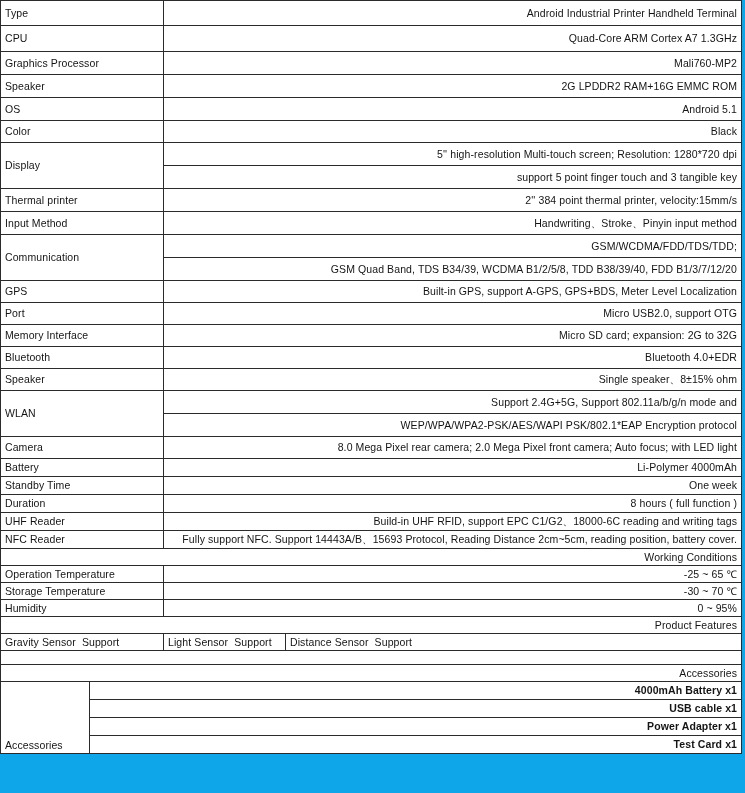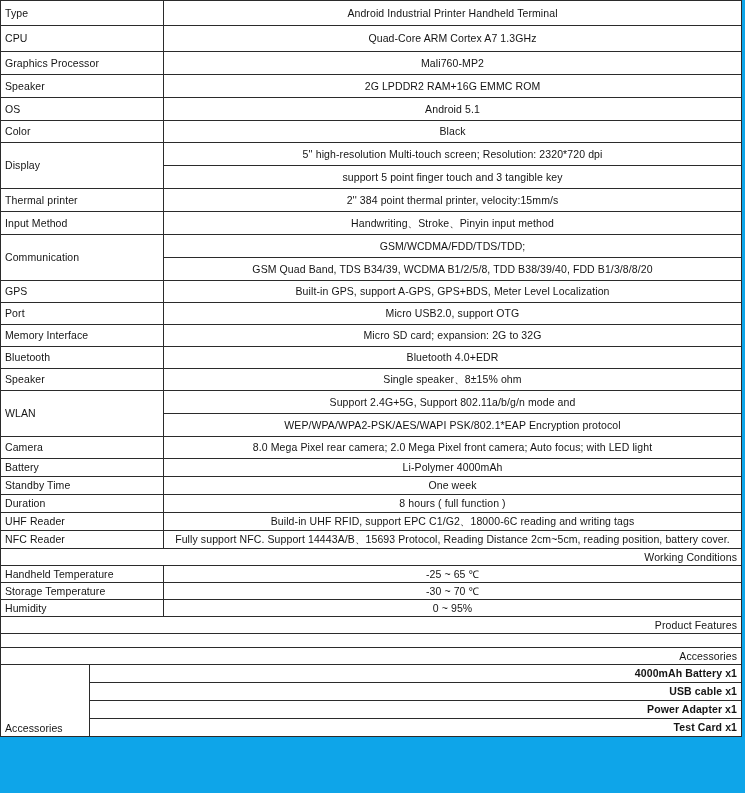--- a/index.html
+++ b/index.html
@@ -45,21 +45,21 @@
   col.c-value { width: 578px; }
 
   col.s-a { width: 163px; }
   col.s-b { width: 122px; }
   col.s-c { width: 456px; }
 
   col.a-label { width: 89px; }
   col.a-value { width: 652px; }
 
   td.label { text-align: left; }
-  td.value { text-align: center; }
+  td.value { text-align: right; }
   td.center { text-align: right; font-weight: bold; }
 
   .r-tall   { height: 25px; }
   .r-xtall  { height: 26px; }
   .r-med    { height: 23px; }
   .r-std    { height: 22px; }
   .r-short  { height: 18px; }
   .r-tiny   { height: 17px; }
   .r-gap    { height: 14px; }
 
@@ -109,42 +109,42 @@
         <td class="value">Android 5.1</td>
       </tr>
 
       <tr class="r-std">
         <td class="label">Color</td>
         <td class="value">Black</td>
       </tr>
 
       <tr class="r-med">
         <td class="label" rowspan="2">Display</td>
-        <td class="value">5'' high-resolution Multi-touch screen; Resolution: 2320*720 dpi</td>
+        <td class="value">5'' high-resolution Multi-touch screen; Resolution: 1280*720 dpi</td>
       </tr>
       <tr class="r-med">
         <td class="value">support 5 point finger touch and 3 tangible key</td>
       </tr>
 
       <tr class="r-med">
         <td class="label">Thermal printer</td>
         <td class="value">2'' 384 point thermal printer, velocity:15mm/s</td>
       </tr>
 
       <tr class="r-med">
         <td class="label">Input Method</td>
         <td class="value">Handwriting、Stroke、Pinyin input method</td>
       </tr>
 
       <tr class="r-med">
         <td class="label" rowspan="2">Communication</td>
         <td class="value">GSM/WCDMA/FDD/TDS/TDD;</td>
       </tr>
       <tr class="r-med">
-        <td class="value">GSM Quad Band, TDS B34/39, WCDMA B1/2/5/8, TDD B38/39/40, FDD B1/3/8/8/20</td>
+        <td class="value">GSM Quad Band, TDS B34/39, WCDMA B1/2/5/8, TDD B38/39/40, FDD B1/3/7/12/20</td>
       </tr>
 
       <tr class="r-std">
         <td class="label">GPS</td>
         <td class="value">Built-in GPS, support A-GPS, GPS+BDS, Meter Level Localization</td>
       </tr>
 
       <tr class="r-std">
         <td class="label">Port</td>
         <td class="value">Micro USB2.0, support OTG</td>
@@ -201,21 +201,21 @@
       <tr class="r-short">
         <td class="label">NFC Reader</td>
         <td class="value">Fully support NFC. Support 14443A/B、15693 Protocol, Reading Distance 2cm~5cm, reading position, battery cover.</td>
       </tr>
 
       <tr class="r-tiny">
         <td class="fullspan" colspan="2">Working Conditions</td>
       </tr>
 
       <tr class="r-tiny">
-        <td class="label">Handheld Temperature</td>
+        <td class="label">Operation Temperature</td>
         <td class="value">-25 ~ 65 ℃</td>
       </tr>
       <tr class="r-tiny">
         <td class="label">Storage Temperature</td>
         <td class="value">-30 ~ 70 ℃</td>
       </tr>
       <tr class="r-tiny">
         <td class="label">Humidity</td>
         <td class="value">0 ~ 95%</td>
       </tr>
@@ -226,20 +226,31 @@
     </tbody>
   </table>
 
   <table class="spec" style="margin-top:-1px;">
     <colgroup>
         <col class="s-a">
         <col class="s-b">
         <col class="s-c">
       </colgroup>
     <tbody>
+      <tr class="r-tiny">
+        <td class="label">
+          <span>Gravity Sensor</span>&nbsp;&nbsp;<span>Support</span>
+        </td>
+        <td class="label">
+          <span>Light Sensor</span>&nbsp;&nbsp;<span>Support</span>
+        </td>
+        <td class="label">
+          <span>Distance Sensor</span>&nbsp;&nbsp;<span>Support</span>
+        </td>
+      </tr>
 
       <tr class="spacer-row r-gap">
         <td colspan="3"></td>
       </tr>
     </tbody>
   </table>
 
   <table class="spec" style="margin-top:-1px;">
     <colgroup>
         <col class="a-label">

